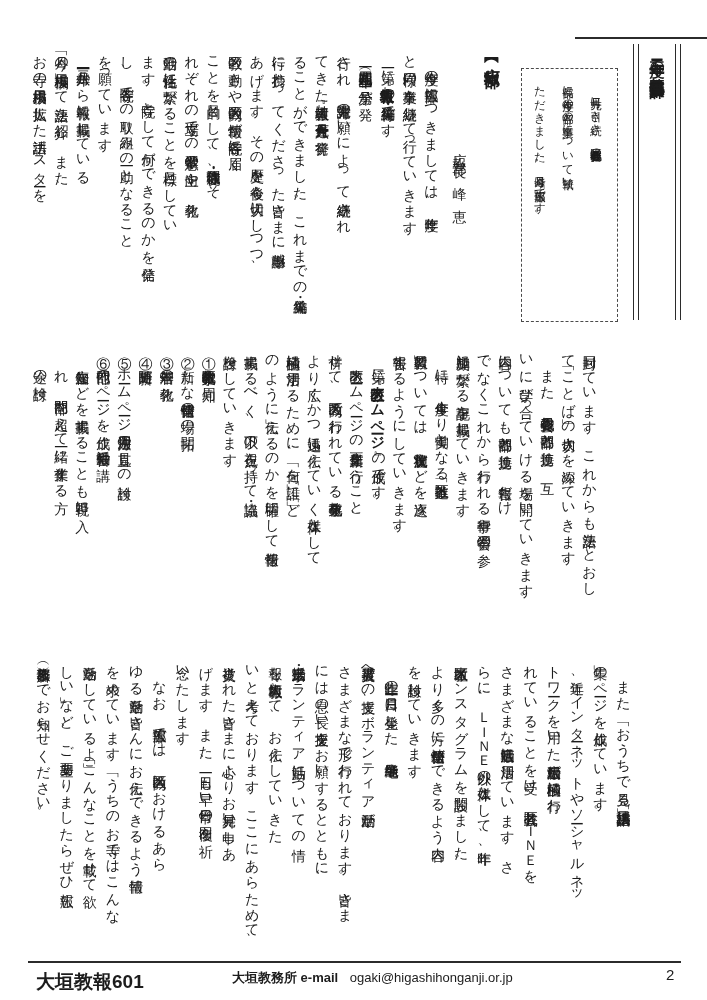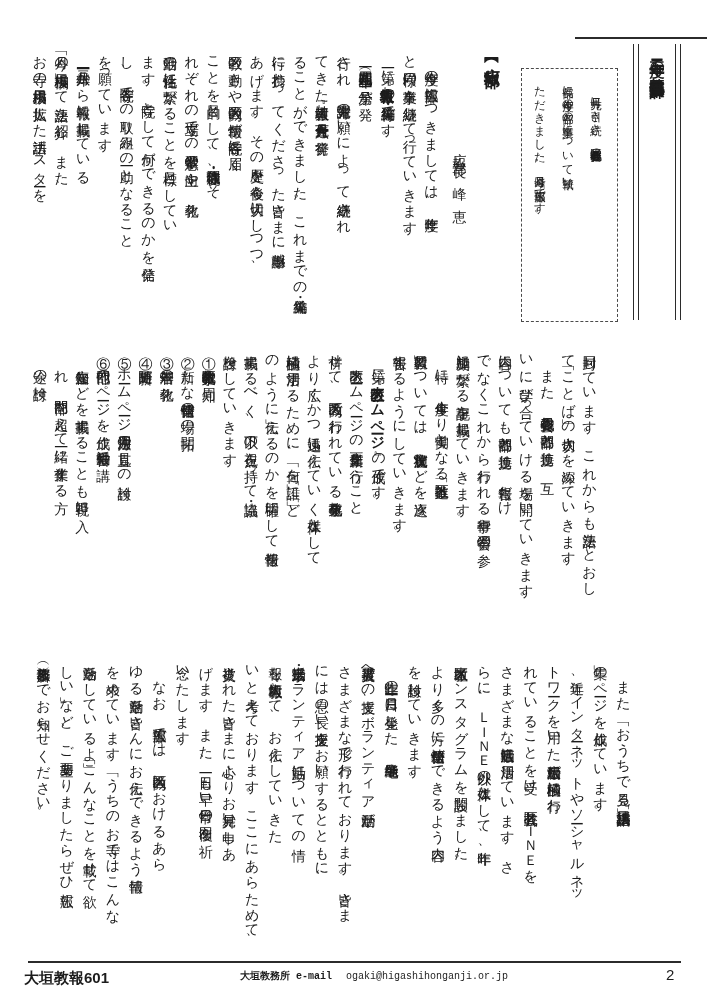--- a/index.html
+++ b/index.html
@@ -47,26 +47,26 @@
     position:absolute; writing-mode:vertical-rl;
     font-size:14px; letter-spacing:0.3px; overflow:visible;
   }
   .band-1 { left:30px; top:46px;  width:412px; height:298px; line-height:21.7px; }
   .band-2 { left:30px; top:345px; width:570px; height:302px; line-height:21.1px; }
   .band-3 { left:30px; top:656px; width:605px; height:300px; line-height:23.2px; }
   .band b, .note-text b { font-family:"Liberation Sans", sans-serif; font-weight:700; }
 
   .footer-rule { position:absolute; top:961px; left:28px; width:653px; height:1.5px; background:#2b2b2b; }
   .footer-issue {
-    position:absolute; top:969px; left:24px;
-    font-family:"Liberation Sans", sans-serif; font-weight:700; font-size:15px;
+    position:absolute; top:969px; left:36px;
+    font-family:"Liberation Sans", sans-serif; font-weight:700; font-size:19px;
   }
   .footer-office {
-    position:absolute; top:969px; left:240px;
-    font-family:Liberation Mono, monospace; font-size:10px;
+    position:absolute; top:969px; left:232px;
+    font-family:Liberation Sans, sans-serif; font-size:13px;
   }
   .footer-office .label { font-weight:700; }
   .footer-office .email { font-weight:400; margin-left:8px; }
   .footer-page {
     position:absolute; top:966px; left:666px;
     font-family:"Liberation Sans", sans-serif; font-size:15px;
   }
 </style>
 </head>
 <body>

